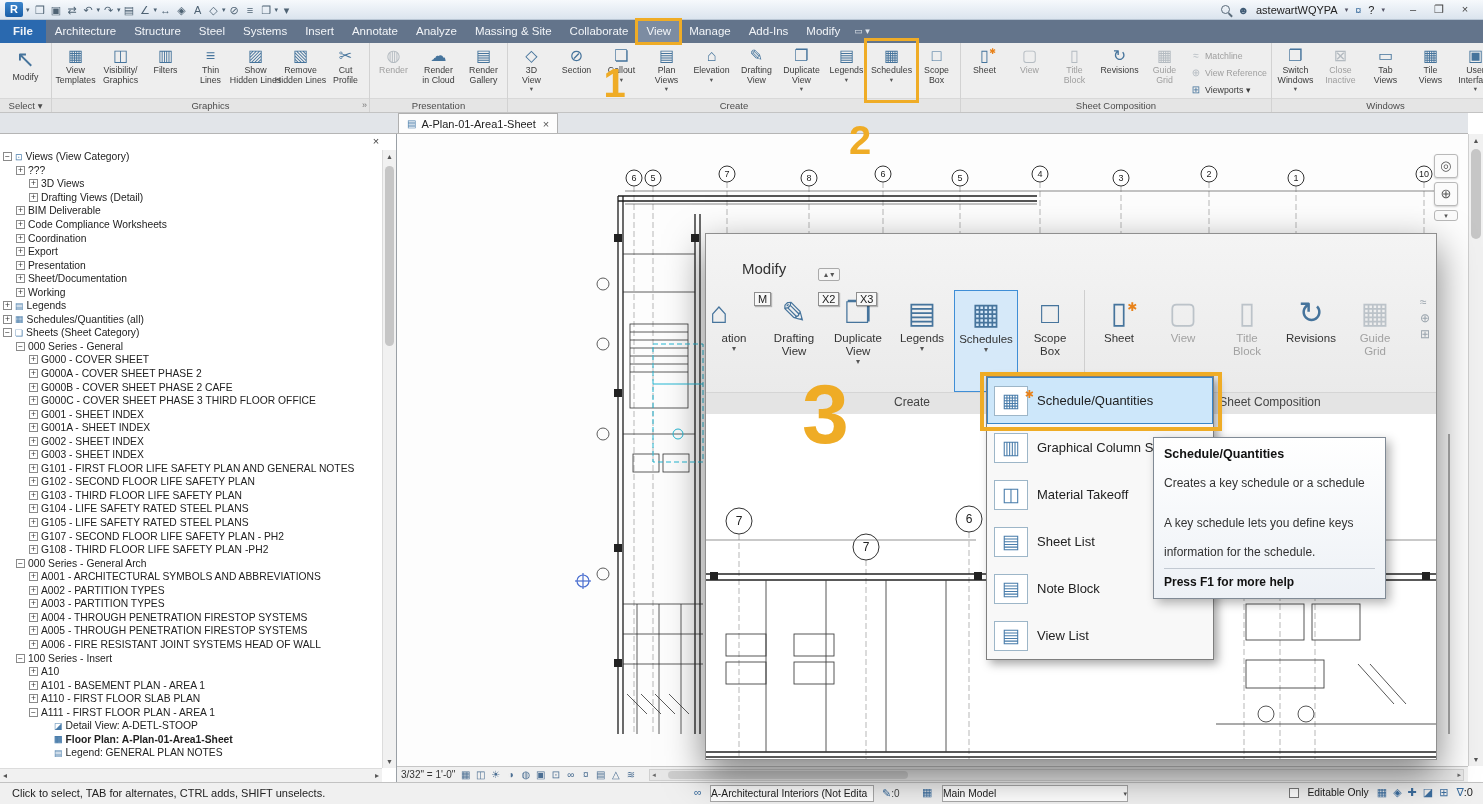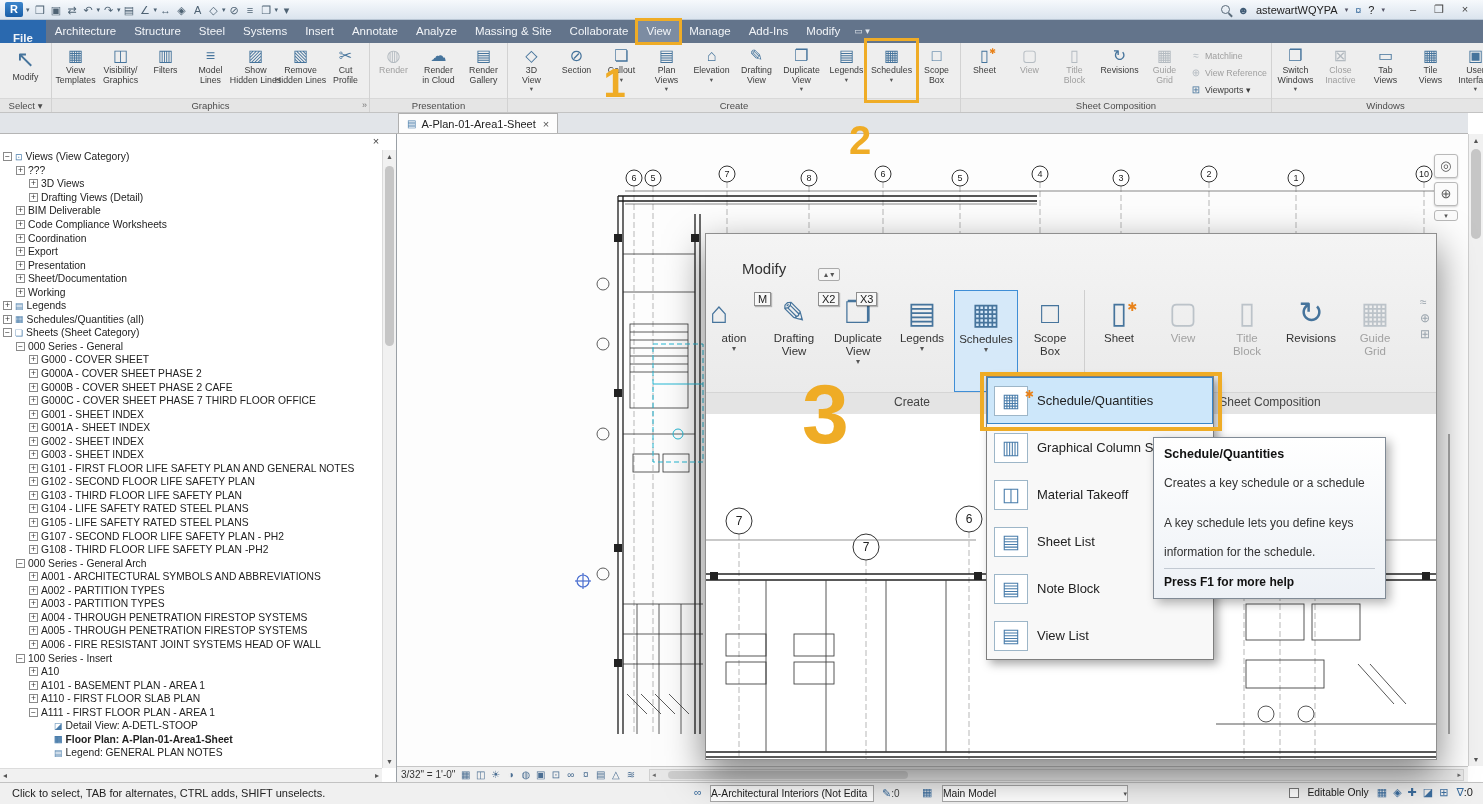--- a/index.html
+++ b/index.html
@@ -17,21 +17,21 @@
   .search-icon{width:9px;height:9px;border:1.5px solid #5a6b7a;border-radius:50%;position:relative;}
   .search-icon::after{content:"";position:absolute;width:5px;height:1.5px;background:#5a6b7a;transform:rotate(45deg);right:-4px;bottom:-2px;}
   .user-glyph{color:#3f5a74;font-size:11px;}
   .tb-dd{font-size:7px;color:#556;}
   .win-btns{display:flex;margin-left:8px;}
   .win-btn{width:26px;height:16px;text-align:center;line-height:15px;font-size:11px;color:#444;}
 
   
   .tabstrip{position:absolute;top:20px;left:0;right:0;height:23px;background:#63748b;display:flex;align-items:stretch;}
   .tab{color:#f1f4f8;font-size:11.5px;padding:5px 9px 0;white-space:nowrap;}
-  .tab.file{background:#2a69af;font-weight:bold;padding:12px 13px 0;}
+  .tab.file{background:#2a69af;font-weight:bold;padding:5px 13px 0;}
   .tab.active{background:#7c8ca2;}
   .ribbon-toggle{margin-left:5px;color:#dfe5ec;font-size:9px;padding-top:6px;}
 
   
   .ribbon{position:absolute;top:43px;left:0;right:0;height:70px;background:#eeeeee;border-bottom:1px solid #c3c3c3;display:flex;align-items:stretch;}
   .panel{display:flex;flex-direction:column;border-right:1px solid #d2d2d2;}
   .panel-body{flex:1;display:flex;align-items:stretch;padding:0 1px;}
   .rbtn{width:45px;display:flex;flex-direction:column;align-items:center;padding-top:3px;font-size:8.8px;color:#3b3b3b;line-height:1.08;text-align:center;}
   .rbtn.big{width:49px;}
   .ricon{font-size:16px;height:19px;line-height:19px;color:#46749c;margin-bottom:1px;position:relative;}
@@ -232,21 +232,21 @@
           </div>
           <div class="rbtn">
             <div class="ricon">▥</div>
             <div class="rlabel">
               <div>Filters</div>
             </div>
           </div>
           <div class="rbtn">
             <div class="ricon">≡</div>
             <div class="rlabel">
-              <div>Model</div>
+              <div>Thin</div>
               <div>Lines</div>
             </div>
           </div>
           <div class="rbtn">
             <div class="ricon">▨</div>
             <div class="rlabel">
               <div>Show</div>
               <div>Hidden Lines</div>
             </div>
           </div>
@@ -548,21 +548,21 @@
         <div class="trow" style="padding-left: 29px;">
           <span class="texp">+</span>
           <span class="tlabel">G000A - COVER SHEET PHASE 2</span>
         </div>
         <div class="trow" style="padding-left: 29px;">
           <span class="texp">+</span>
           <span class="tlabel">G000B - COVER SHEET PHASE 2 CAFE</span>
         </div>
         <div class="trow" style="padding-left: 29px;">
           <span class="texp">+</span>
-          <span class="tlabel">G000C - COVER SHEET PHASE 7 THIRD FLOOR OFFICE</span>
+          <span class="tlabel">G000C - COVER SHEET PHASE 3 THIRD FLOOR OFFICE</span>
         </div>
         <div class="trow" style="padding-left: 29px;">
           <span class="texp">+</span>
           <span class="tlabel">G001 - SHEET INDEX</span>
         </div>
         <div class="trow" style="padding-left: 29px;">
           <span class="texp">+</span>
           <span class="tlabel">G001A - SHEET INDEX</span>
         </div>
         <div class="trow" style="padding-left: 29px;">

